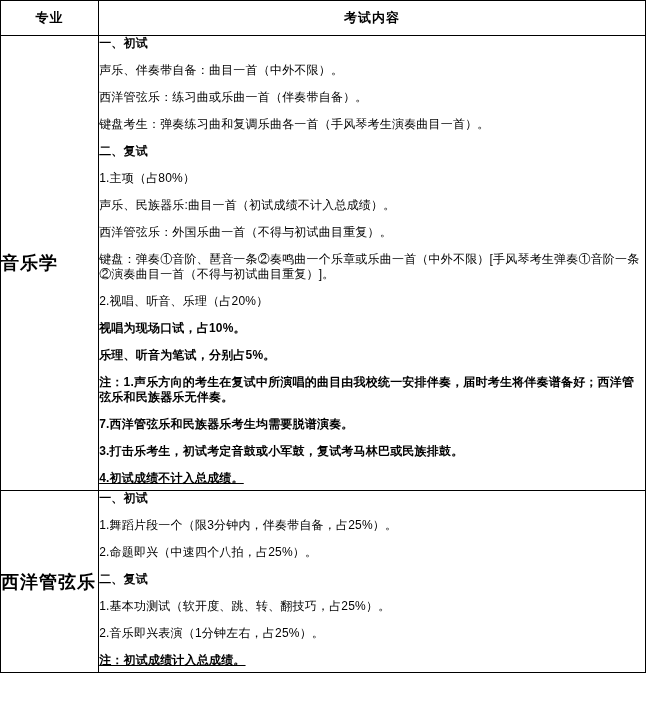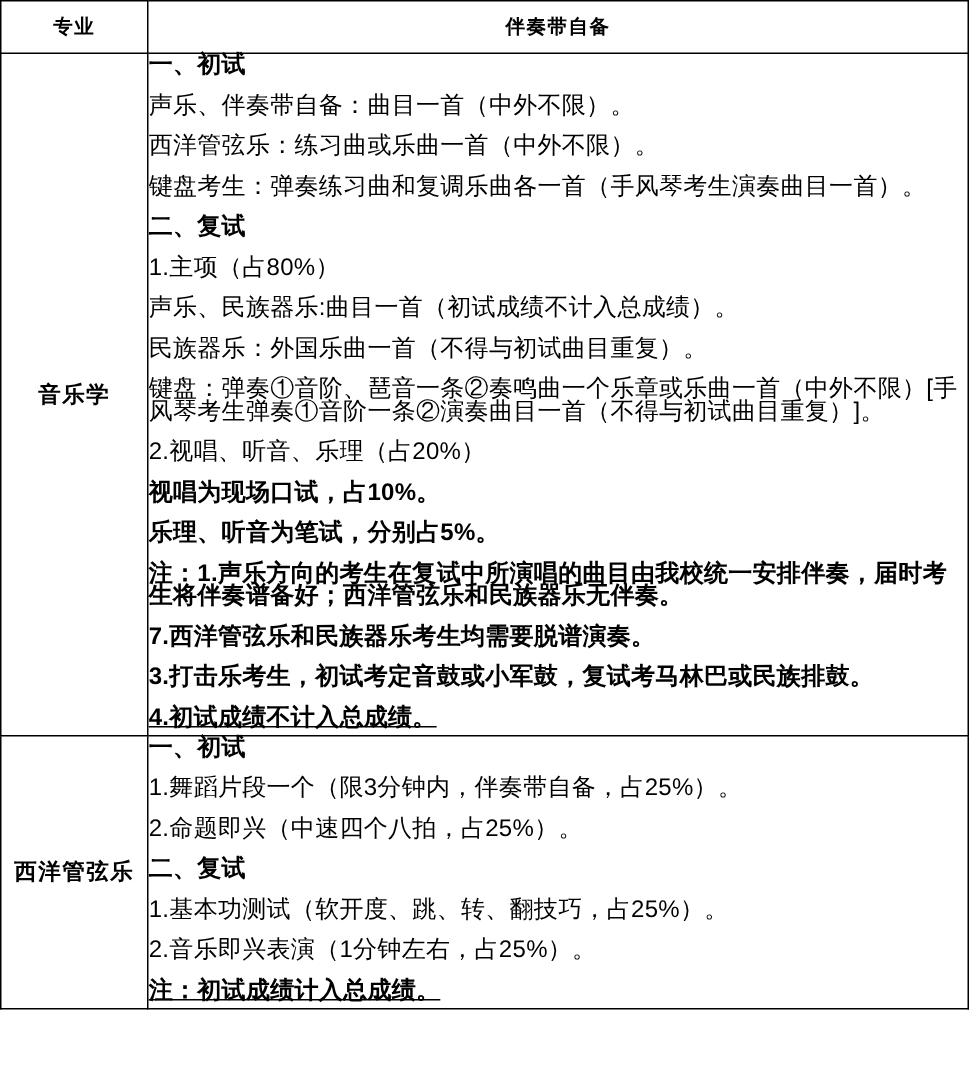--- a/index.html
+++ b/index.html
@@ -35,30 +35,30 @@
     width: 546px;
   }
   .head-cell {
     text-align: center;
     font-weight: bold;
     font-size: 13px;
     height: 34px;
     letter-spacing: 1px;
   }
   .major-cell {
-    text-align: center;
+    text-align: left;
     font-weight: bold;
-    font-size: 15px;
+    font-size: 18px;
     letter-spacing: 1px;
   }
   .content-cell {
     padding: 8px 10px 10px 10px;
   }
   .line {
-    font-size: 16px;
+    font-size: 12px;
     line-height: 15px;
     margin: 0 0 12px 0;
     letter-spacing: 0.2px;
   }
   .line:last-child {
     margin-bottom: 4px;
     text-decoration: underline;
   }
   .bold {
     font-weight: bold;
@@ -69,35 +69,35 @@
 
 <div class="doc">
   <table class="exam-table">
     <colgroup>
       <col class="col-major">
       <col class="col-content">
     </colgroup>
     <thead>
       <tr>
         <th class="head-cell">专业</th>
-        <th class="head-cell">伴奏带自备</th>
+        <th class="head-cell">考试内容</th>
       </tr>
     </thead>
     <tbody>
       <tr>
         <td class="major-cell">音乐学</td>
         <td class="content-cell">
           <p class="line bold">一、初试</p>
           <p class="line">声乐、伴奏带自备：曲目一首（中外不限）。</p>
-          <p class="line">西洋管弦乐：练习曲或乐曲一首（中外不限）。</p>
+          <p class="line">西洋管弦乐：练习曲或乐曲一首（伴奏带自备）。</p>
           <p class="line">键盘考生：弹奏练习曲和复调乐曲各一首（手风琴考生演奏曲目一首）。</p>
           <p class="line bold">二、复试</p>
           <p class="line">1.主项（占80%）</p>
           <p class="line">声乐、民族器乐:曲目一首（初试成绩不计入总成绩）。</p>
-          <p class="line">民族器乐：外国乐曲一首（不得与初试曲目重复）。</p>
+          <p class="line">西洋管弦乐：外国乐曲一首（不得与初试曲目重复）。</p>
           <p class="line">键盘：弹奏①音阶、琶音一条②奏鸣曲一个乐章或乐曲一首（中外不限）[手风琴考生弹奏①音阶一条②演奏曲目一首（不得与初试曲目重复）]。</p>
           <p class="line">2.视唱、听音、乐理（占20%）</p>
           <p class="line bold">视唱为现场口试，占10%。</p>
           <p class="line bold">乐理、听音为笔试，分别占5%。</p>
           <p class="line bold">注：1.声乐方向的考生在复试中所演唱的曲目由我校统一安排伴奏，届时考生将伴奏谱备好；西洋管弦乐和民族器乐无伴奏。</p>
           <p class="line bold">7.西洋管弦乐和民族器乐考生均需要脱谱演奏。</p>
           <p class="line bold">3.打击乐考生，初试考定音鼓或小军鼓，复试考马林巴或民族排鼓。</p>
           <p class="line bold">4.初试成绩不计入总成绩。</p>
         </td>
       </tr>

